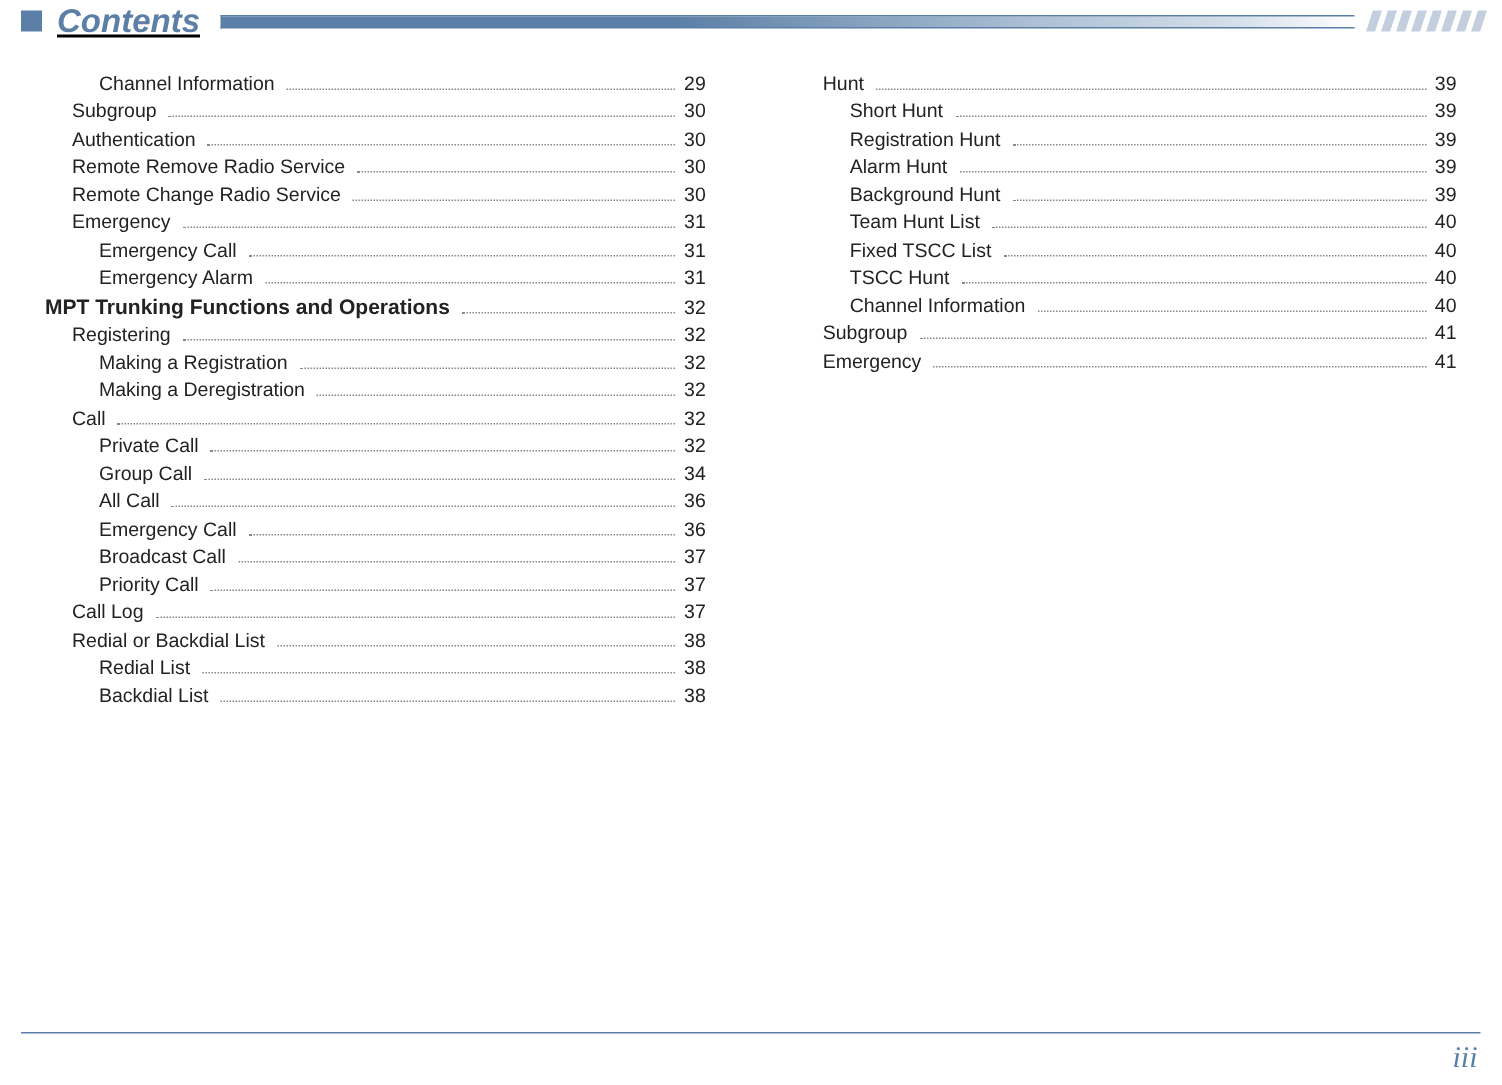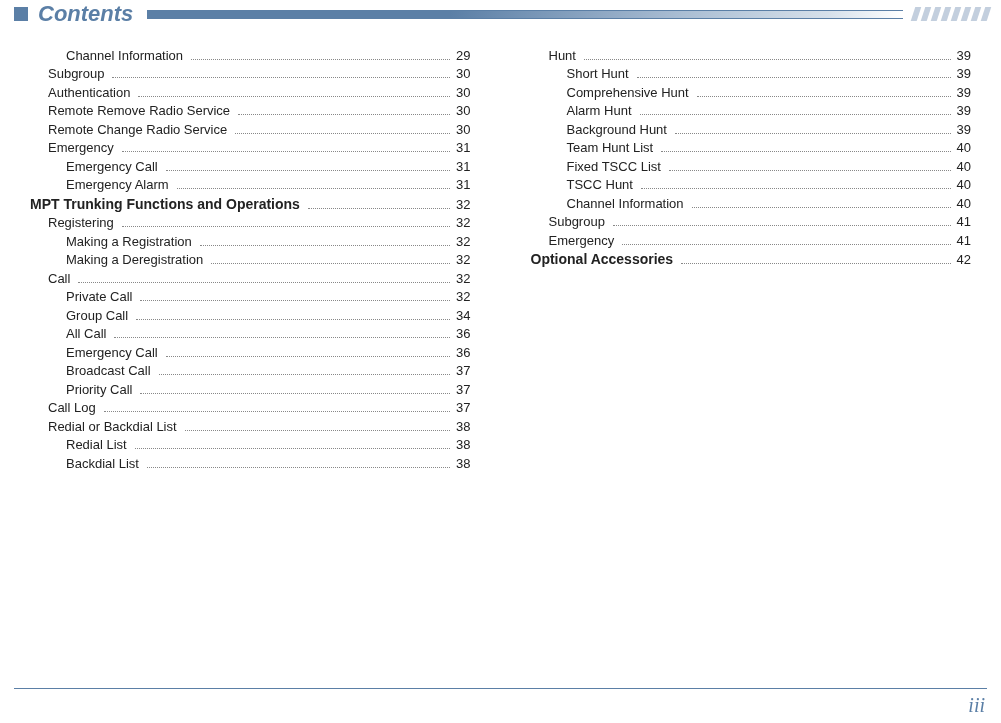--- a/index.html
+++ b/index.html
@@ -9,20 +9,21 @@
       width: 1001px;
       height: 723px;
       position: relative;
       overflow: hidden;
     }
     .header {
       display: flex;
       align-items: center;
       height: 28px;
       margin-bottom: 16px;
+      text-decoration: underline;
     }
     .header-square {
       width: 14px;
       height: 14px;
       background: #5b7fa6;
       margin-left: 14px;
       margin-right: 10px;
     }
     .header-title {
       font-size: 22px;
@@ -238,21 +239,21 @@
         <span class="label">Hunt</span>
         <span class="leader"></span>
         <span class="page">39</span>
       </div>
       <div class="toc-row indent-2">
         <span class="label">Short Hunt</span>
         <span class="leader"></span>
         <span class="page">39</span>
       </div>
       <div class="toc-row indent-2">
-        <span class="label">Comprehensive Hunt</span>
+        <span class="label">Registration Hunt</span>
         <span class="leader"></span>
         <span class="page">39</span>
       </div>
       <div class="toc-row indent-2">
         <span class="label">Alarm Hunt</span>
         <span class="leader"></span>
         <span class="page">39</span>
       </div>
       <div class="toc-row indent-2">
         <span class="label">Background Hunt</span>
@@ -281,23 +282,18 @@
       </div>
       <div class="toc-row indent-1">
         <span class="label">Subgroup</span>
         <span class="leader"></span>
         <span class="page">41</span>
       </div>
       <div class="toc-row indent-1">
         <span class="label">Emergency</span>
         <span class="leader"></span>
         <span class="page">41</span>
-      </div>
-      <div class="toc-row indent-0 bold">
-        <span class="label">Optional Accessories</span>
-        <span class="leader"></span>
-        <span class="page">42</span>
       </div>
     </div>
 </div>
 
 <div class="footer-line"></div>
 <div class="page-num">iii</div>
 
 </body></html>

